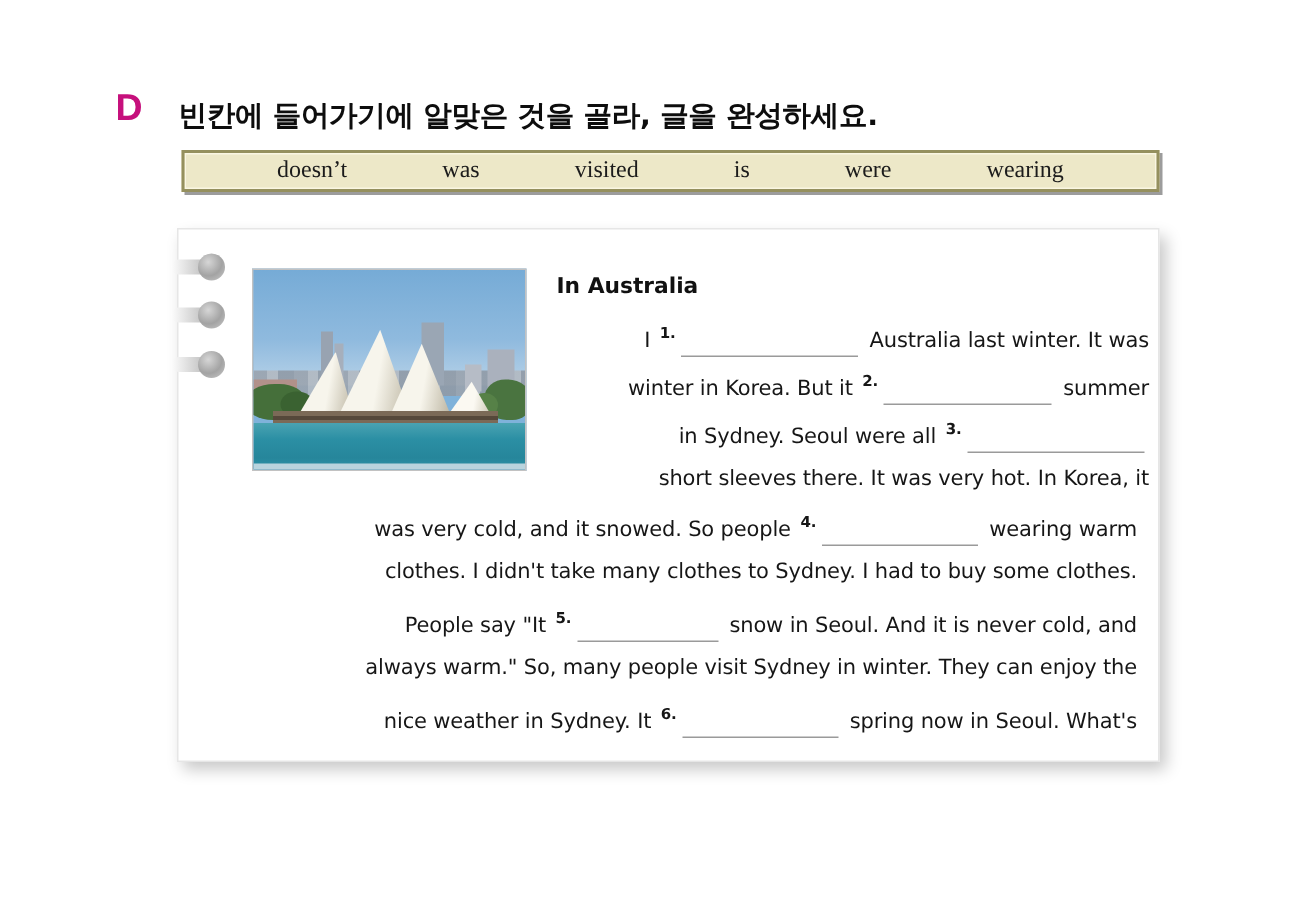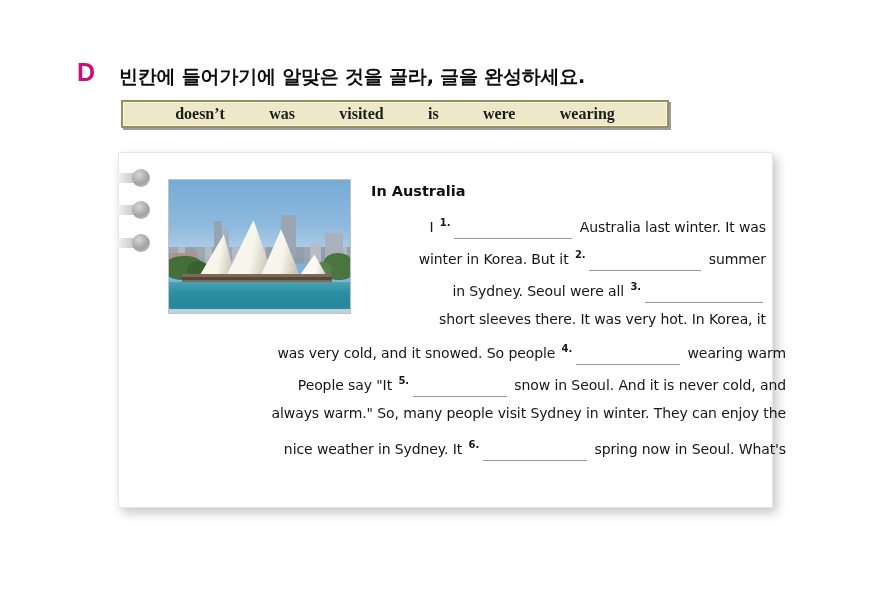--- a/index.html
+++ b/index.html
@@ -20,27 +20,26 @@
     font-size:25px;font-weight:800;color:var(--accent);
     font-family:"Liberation Sans","DejaVu Sans",sans-serif;
   }
   .instruction{
     position:absolute;left:119px;top:64px;
     font-size:19px;font-weight:700;color:#0d0d0d;letter-spacing:-0.2px;
     font-family:"DejaVu Sans",sans-serif;
   }
   
   .word-bank{
-    position:absolute;left:121px;top:100px;width:548px;height:28px;
+    position:absolute;left:121px;top:100px;width:652px;height:28px;
     background:var(--word-bank-bg);
     border:2px solid var(--word-bank-border);
     box-shadow:inset 0 0 0 1px #faf6e2, 2px 2px 0 rgba(75,75,75,0.55);
     display:flex;align-items:center;justify-content:space-around;
     padding:0 30px;
-    font-weight:bold;
   }
   .wb-word{
     font-family:"Liberation Serif","DejaVu Serif",serif;
     font-size:16px;color:#1c1c1c;white-space:nowrap;
   }
   
   .card{
     position:absolute;left:118px;top:152px;width:655px;height:356px;
     background:#ffffff;border:1px solid #e6e6e6;
     box-shadow:4px 5px 10px rgba(0,0,0,0.22);
@@ -85,21 +84,21 @@
   .ph-rim{left:8%;top:79%;width:34%;height:3%;background:#ddd8cb;}
   .ph-water{left:0;bottom:0;width:100%;height:23%;
     background:linear-gradient(180deg,#4aa3b2 0%,#2b8fa4 35%,#26869b 75%,#2e93a8 100%);}
   .ph-shore{left:0;bottom:0;width:100%;height:3%;background:#b9d4de;}
   
   .passage-title{
     position:absolute;left:252px;top:22px;width:380px;height:32px;
     font-size:14.5px;font-weight:700;color:#111;line-height:32px;white-space:nowrap;
   }
   .side-lines{position:absolute;left:252px;top:54px;width:395px;}
-  .full-lines{position:absolute;left:54px;top:180px;width:585px;margin-left:28px;}
+  .full-lines{position:absolute;left:54px;top:180px;width:585px;}
   .pline{
     height:32px;line-height:32px;font-size:14px;color:#161616;white-space:nowrap;
     font-family:"DejaVu Sans",sans-serif;letter-spacing:-0.1px;text-align:right;
   }
   .pline .sup{
     font-size:10px;font-weight:700;vertical-align:6px;margin:0 1px 0 2px;
   }
   .pline .blank{
     display:inline-block;height:15px;vertical-align:-7px;margin:0 3px;
     border-bottom:1px solid var(--blank-line);
@@ -162,19 +161,20 @@
 
     <div class="passage-title">In Australia</div>
     <div class="side-lines" id="side-lines">
         <div class="pline"><span>I </span><span class="sup">1.</span><span class="blank" style="width: 118px;"></span><span> Australia last winter. It was</span></div>
         <div class="pline"><span>winter in Korea. But it </span><span class="sup">2.</span><span class="blank" style="width: 112px;"></span><span> summer</span></div>
         <div class="pline"><span>in Sydney. Seoul were all </span><span class="sup">3.</span><span class="blank" style="width: 118px;"></span></div>
         <div class="pline"><span>short sleeves there. It was very hot. In Korea, it</span></div>
       </div>
     <div class="full-lines" id="full-lines">
         <div class="pline"><span>was very cold, and it snowed. So people </span><span class="sup">4.</span><span class="blank" style="width: 104px;"></span><span> wearing warm</span></div>
+        <div class="pline"><span>clothes. I didn't take many clothes to Sydney. I had to buy some clothes.</span></div>
         <div class="pline"><span>People say "It </span><span class="sup">5.</span><span class="blank" style="width: 94px;"></span><span> snow in Seoul. And it is never cold, and</span></div>
         <div class="pline"><span>always warm." So, many people visit Sydney in winter. They can enjoy the</span></div>
         <div class="pline"><span>nice weather in Sydney. It </span><span class="sup">6.</span><span class="blank" style="width: 104px;"></span><span> spring now in Seoul. What's</span></div>
       </div>
 
   </div>
 </div>
 
 </body></html>

